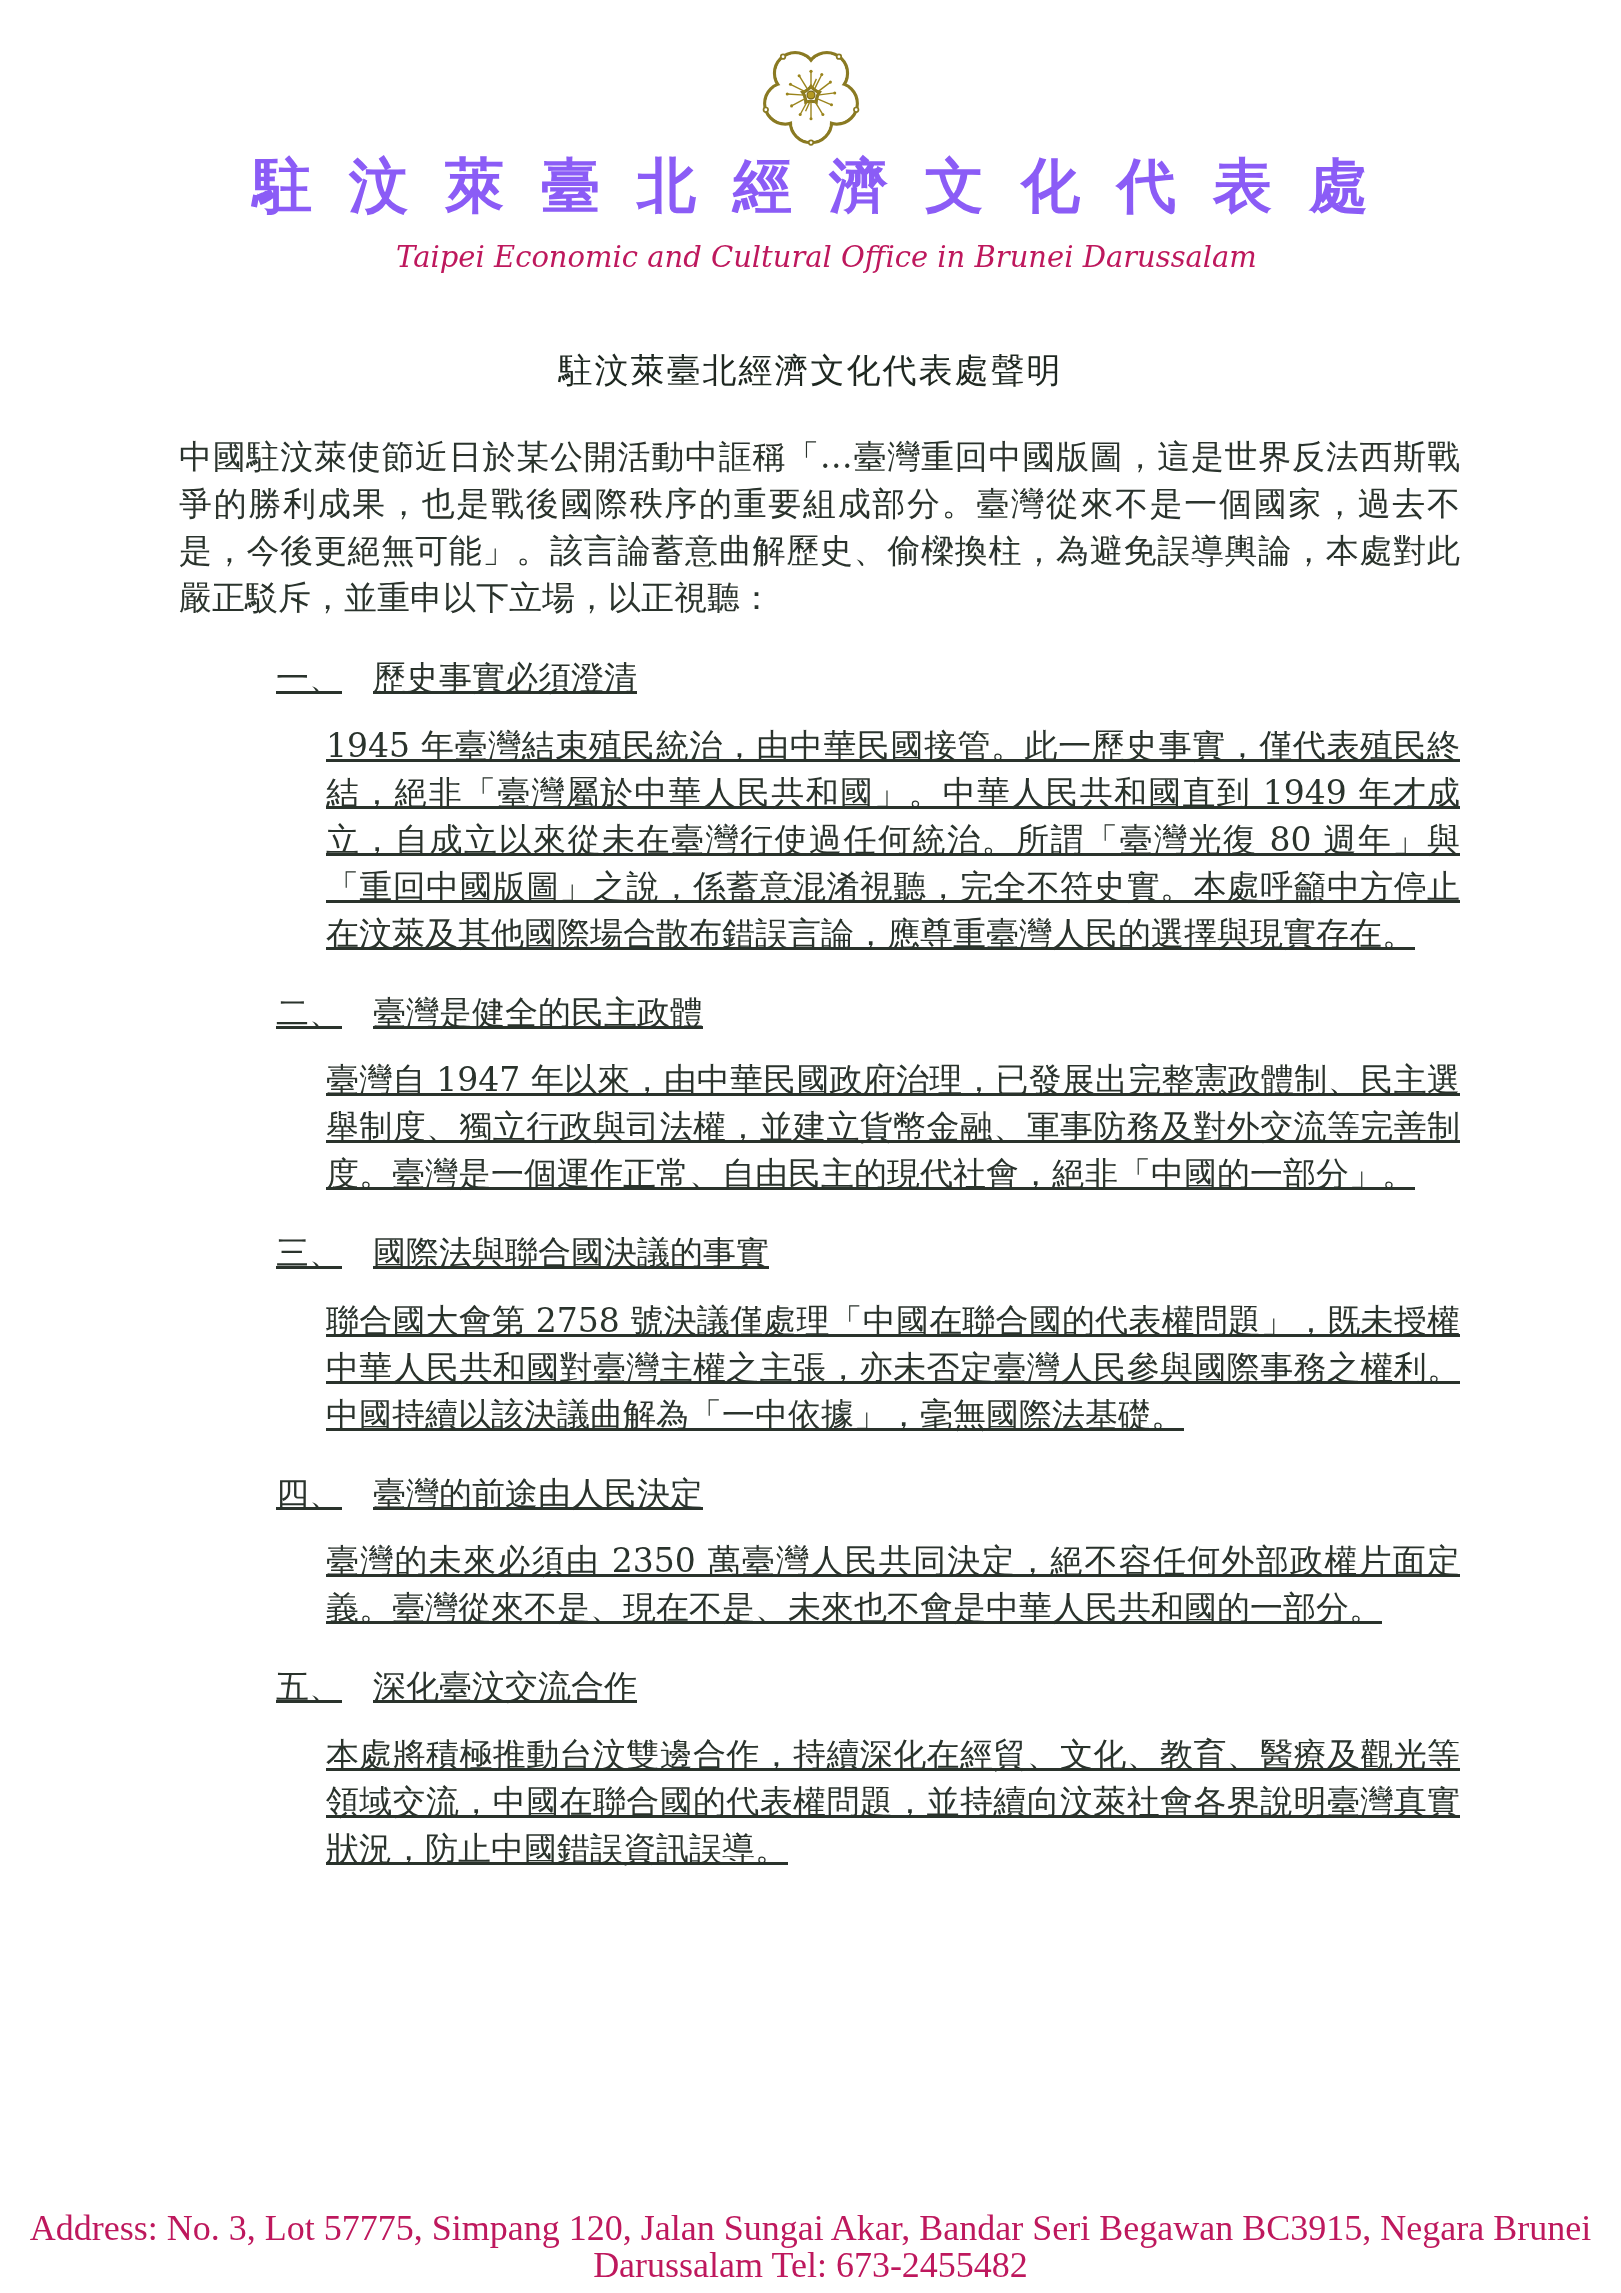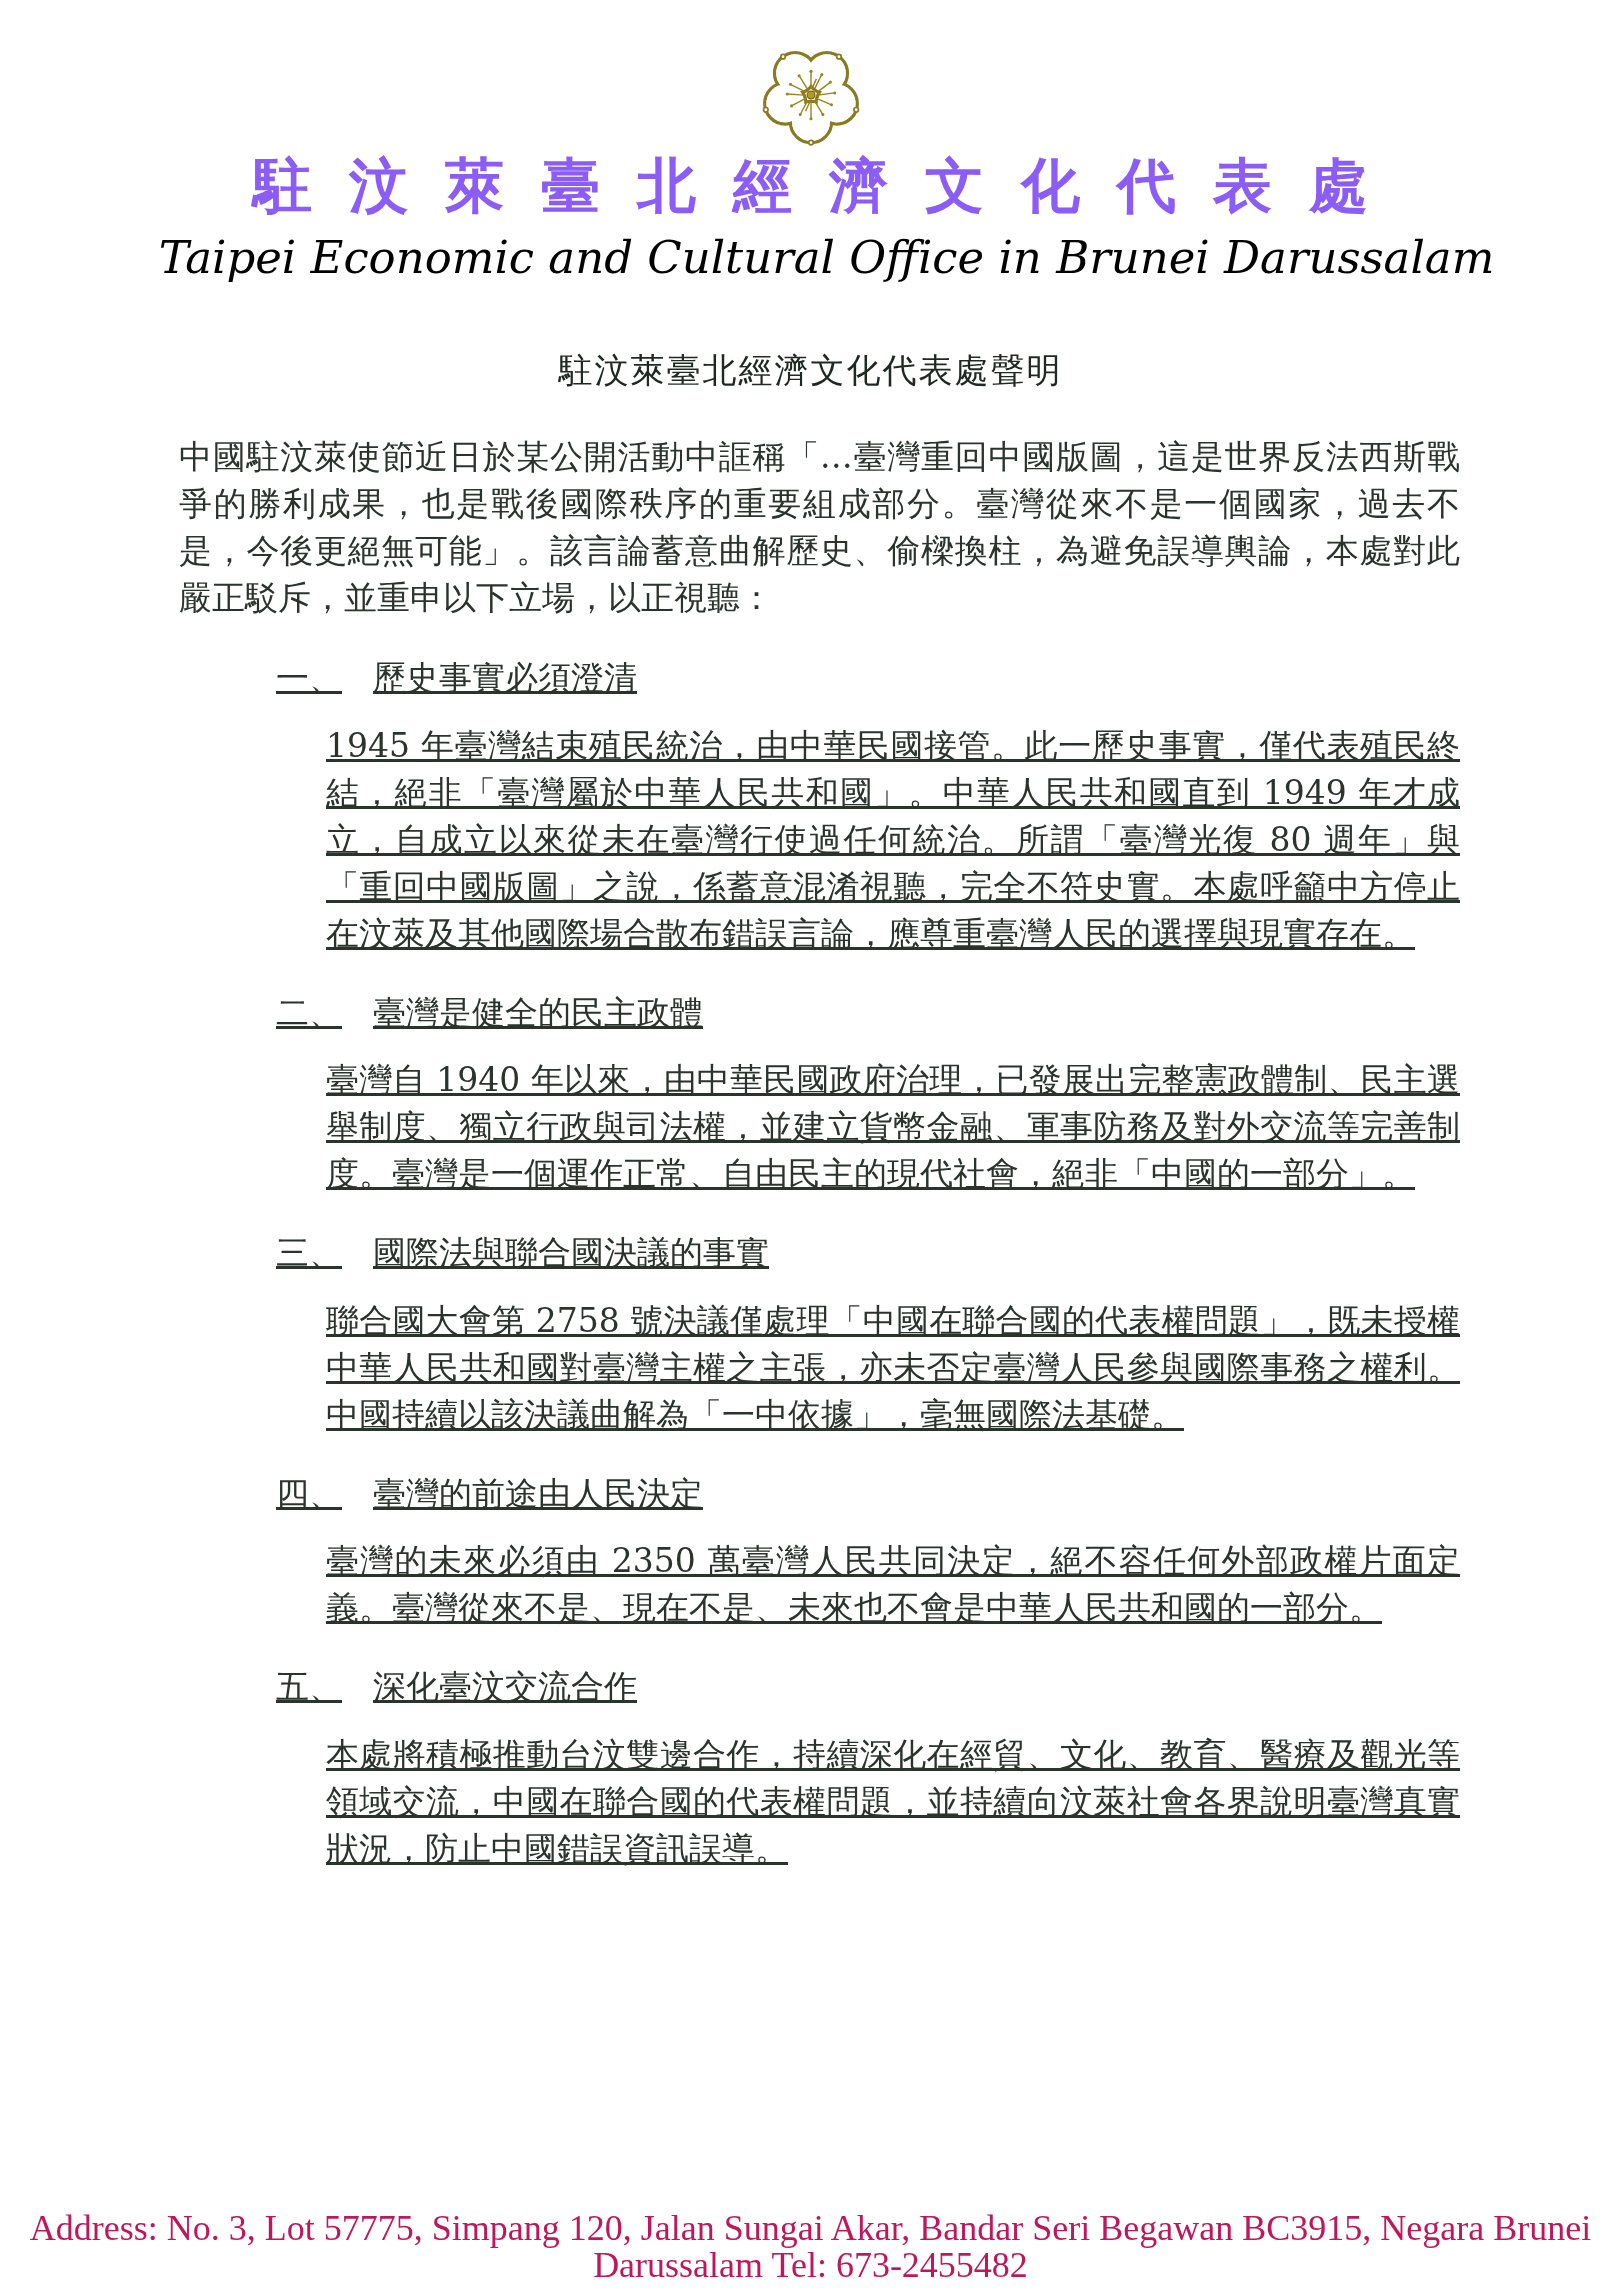--- a/index.html
+++ b/index.html
@@ -31,23 +31,23 @@
     letter-spacing: 37px;
     padding-left: 37px;
     color: #8b5cf6;
   }
   .org-en {
     position: absolute;
     top: 229px;
     left: 0; right: 0;
     text-align: center;
     font-style: italic;
-    font-size: 45px;
+    font-size: 29px;
     line-height: 57px;
-    color: #000000;
+    color: #be185d;
     font-family: "DejaVu Serif", serif;
     padding-left: 32px;
   }
   .doc-content {
     position: absolute;
     top: 349px;
     left: 0; right: 0;
     color: #2a332c;
     font-size: 33px;
     line-height: 47px;
@@ -160,21 +160,21 @@
 
     <p class="intro">中國駐汶萊使節近日於某公開活動中誆稱「…臺灣重回中國版圖，這是世界反法西斯戰爭的勝利成果，也是戰後國際秩序的重要組成部分。臺灣從來不是一個國家，過去不是，今後更絕無可能」。該言論蓄意曲解歷史、偷樑換柱，為避免誤導輿論，本處對此嚴正駁斥，並重申以下立場，以正視聽：</p>
 
     <div>
       <div class="sec-head"><span class="sec-num">一、</span><span>歷史事實必須澄清</span></div>
       <p class="sec-body">1945 年臺灣結束殖民統治，由中華民國接管。此一歷史事實，僅代表殖民終結，絕非「臺灣屬於中華人民共和國」。中華人民共和國直到 1949 年才成立，自成立以來從未在臺灣行使過任何統治。所謂「臺灣光復 80 週年」與「重回中國版圖」之說，係蓄意混淆視聽，完全不符史實。本處呼籲中方停止在汶萊及其他國際場合散布錯誤言論，應尊重臺灣人民的選擇與現實存在。</p>
     </div>
 
     <div>
       <div class="sec-head"><span class="sec-num">二、</span><span>臺灣是健全的民主政體</span></div>
-      <p class="sec-body">臺灣自 1940 年以來，由中華民國政府治理，已發展出完整憲政體制、民主選舉制度、獨立行政與司法權，並建立貨幣金融、軍事防務及對外交流等完善制度。臺灣是一個運作正常、自由民主的現代社會，絕非「中國的一部分」。</p>
+      <p class="sec-body">臺灣自 1947 年以來，由中華民國政府治理，已發展出完整憲政體制、民主選舉制度、獨立行政與司法權，並建立貨幣金融、軍事防務及對外交流等完善制度。臺灣是一個運作正常、自由民主的現代社會，絕非「中國的一部分」。</p>
     </div>
 
     <div>
       <div class="sec-head"><span class="sec-num">三、</span><span>國際法與聯合國決議的事實</span></div>
       <p class="sec-body">聯合國大會第 2758 號決議僅處理「中國在聯合國的代表權問題」，既未授權中華人民共和國對臺灣主權之主張，亦未否定臺灣人民參與國際事務之權利。中國持續以該決議曲解為「一中依據」，毫無國際法基礎。</p>
     </div>
 
     <div>
       <div class="sec-head"><span class="sec-num">四、</span><span>臺灣的前途由人民決定</span></div>
       <p class="sec-body">臺灣的未來必須由 2350 萬臺灣人民共同決定，絕不容任何外部政權片面定義。臺灣從來不是、現在不是、未來也不會是中華人民共和國的一部分。</p>

